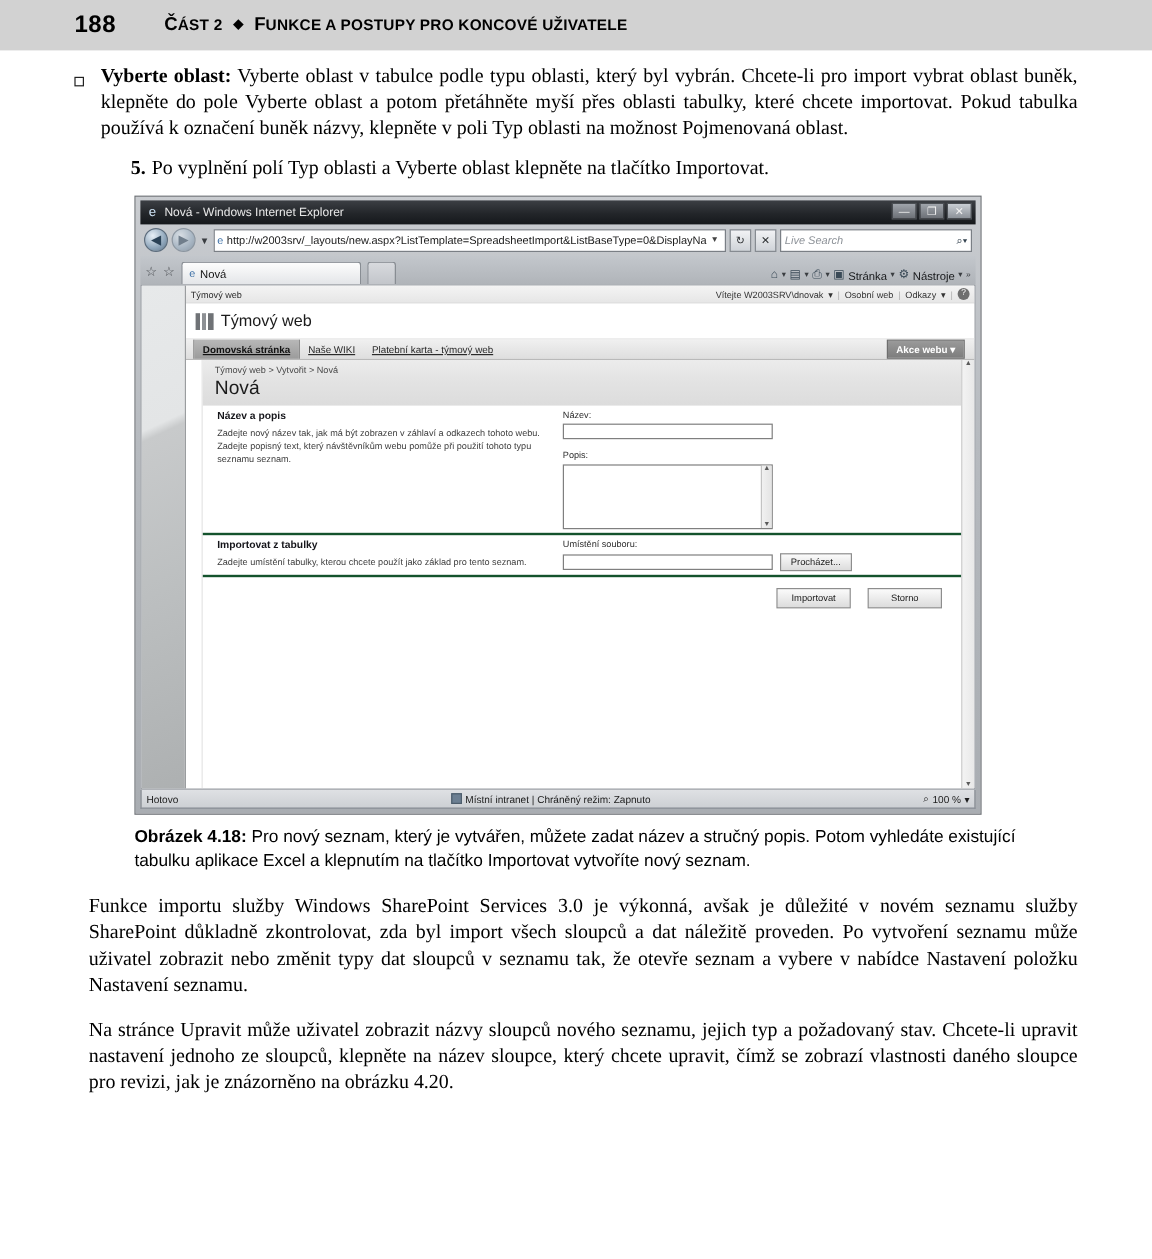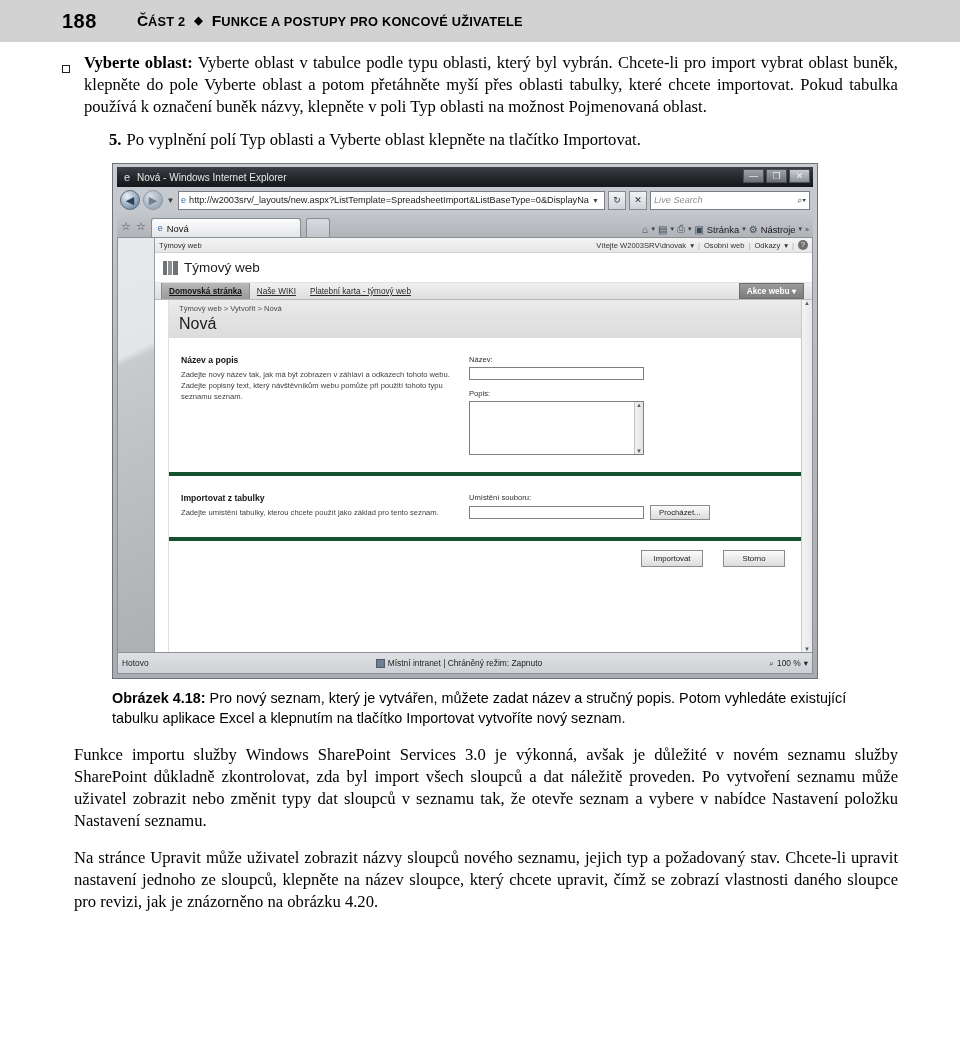--- a/index.html
+++ b/index.html
@@ -309,22 +309,22 @@
     font-size: 7.6px; color: #4a4a4a;
   }
   .sp-pagetitle {
     background: linear-gradient(180deg,#e4e4e4,#dcdcdc);
     padding: 0 10px 5px 10px;
     font-size: 16px; color: #1b1b1b;
   }
   .sp-form { padding: 0; }
   .formrow {
     display: flex;
-    border-bottom: 4px solid #14532d;
-    padding: 17px 0;
+    border-bottom: 2px solid #14532d;
+    padding: 3px 0;
     justify-content: space-between;
   }
   .formrow .left {
     width: 300px; flex: 0 0 300px;
     padding: 0 14px 0 12px;
   }
   .formrow .left h4 {
     margin: 0 0 4px 0;
     font-size: 8.6px; font-weight: bold; color: #15151a;
   }
@@ -355,37 +355,37 @@
   .filerow { display: flex; align-items: center; gap: 6px; }
   .btn {
     background: linear-gradient(180deg,#fbfbfb,#dcdcdc);
     border: 1px solid #8d8d8d;
     font-size: 7.8px;
     padding: 2px 8px;
     color: #1b1b1b;
     font-family: "Liberation Sans", sans-serif;
   }
   .btnrow {
-    display: flex; justify-content: flex-end; gap: 20px;
+    display: flex; justify-content: flex-end; gap: 14px;
     padding: 9px 16px 9px 0;
   }
   .btnrow .btn { min-width: 62px; text-align: center; padding: 3px 8px; }
 
   .sp-vscroll {
     width: 11px; flex: 0 0 11px;
     background: linear-gradient(90deg,#f3f3f3,#e8e8e8);
     border-left: 1px solid #c9c9c9;
     display: flex; flex-direction: column; justify-content: space-between;
     align-items: center;
     font-size: 6px; color: #5a5a5a;
   }
 
   
   .ie-status {
-    height: 21px;
+    height: 16px;
     display: flex; align-items: center;
     font-size: 8.4px; color: #1c1c1c;
     background: linear-gradient(180deg,#dfe1e4,#cdd0d4);
     border: 1px solid #8b9097;
     border-top: none;
     padding: 0 4px;
     gap: 0;
   }
   .ie-status .zone { display: flex; align-items: center; gap: 3px; }
   .ie-status .zoneico {

